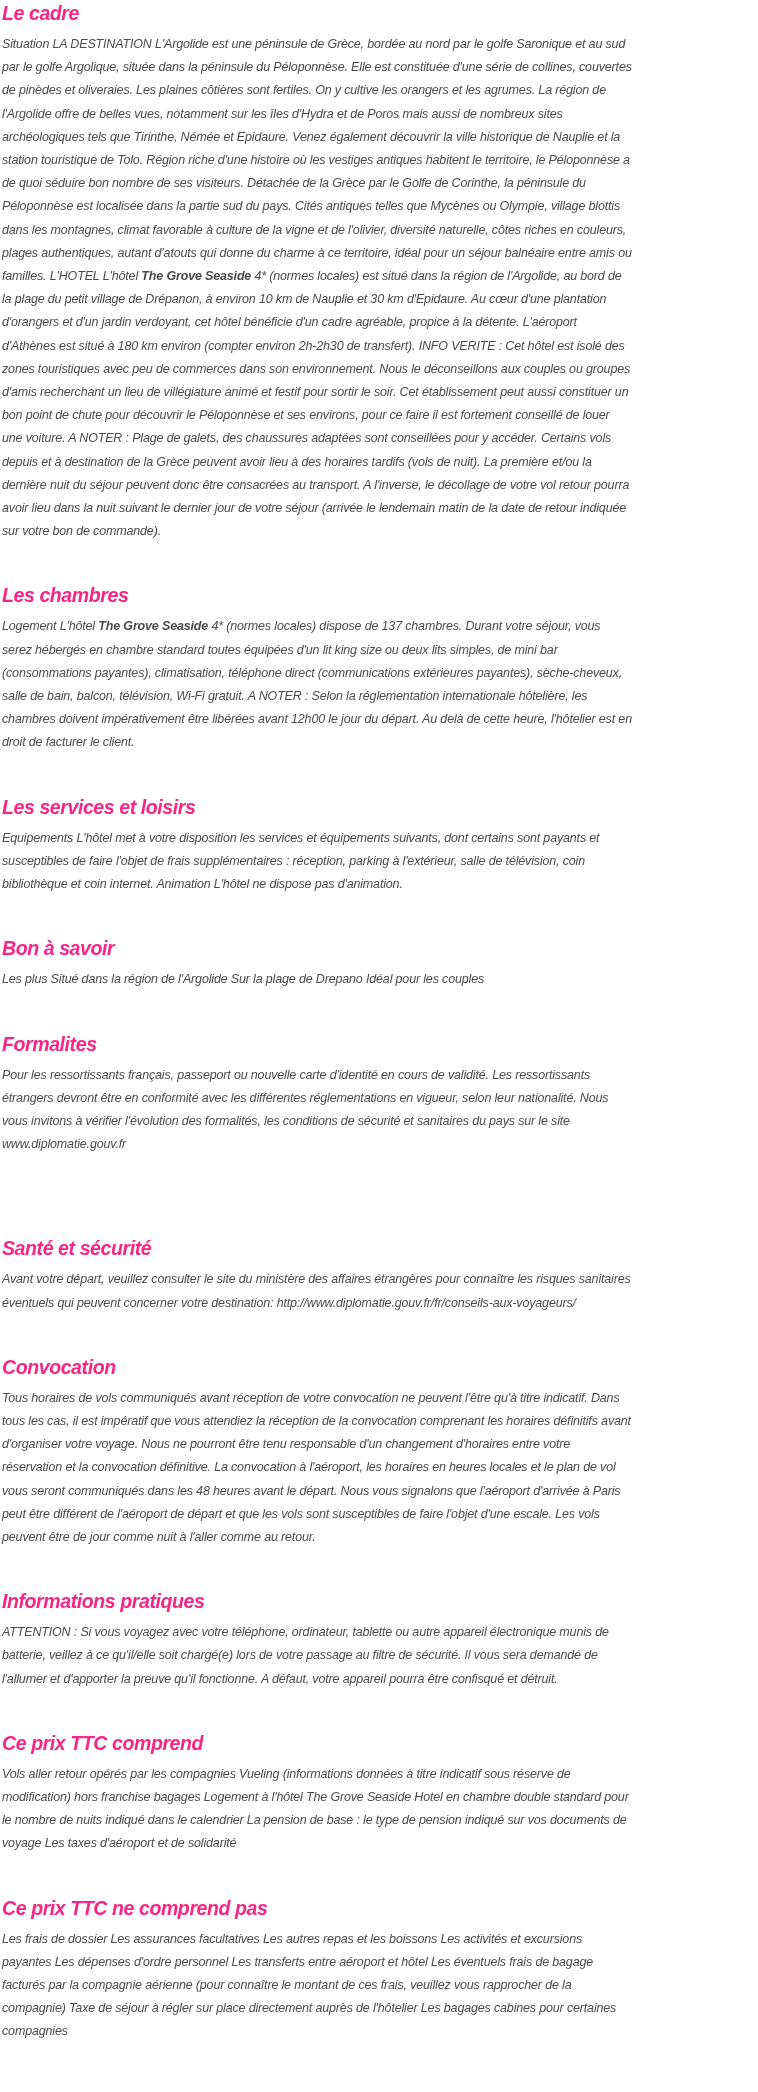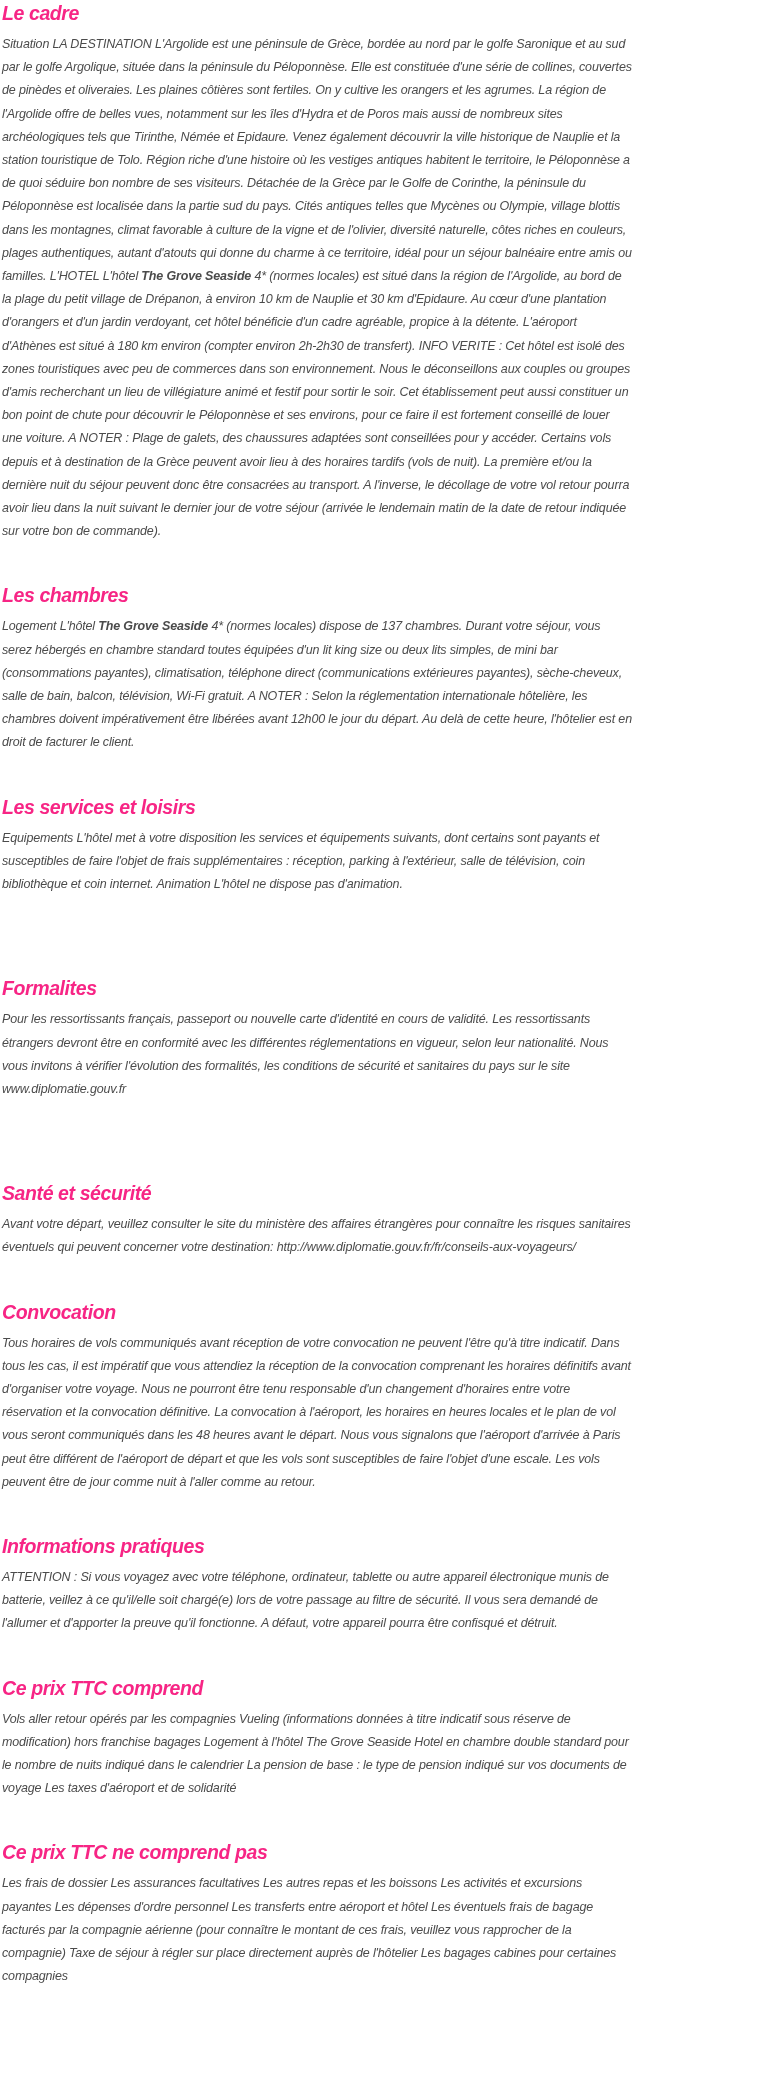--- a/index.html
+++ b/index.html
@@ -73,20 +73,24 @@
 
   <div class="gap-lg"></div>
 
   <section class="section">
     <h2 class="section-title" style="color: rgb(247, 37, 133);">Les services et loisirs</h2>
     <p class="body-text" style="color: rgb(75, 75, 75);">Equipements L'hôtel met à votre disposition les services et équipements suivants, dont certains sont payants et susceptibles de faire l'objet de frais supplémentaires : réception, parking à l'extérieur, salle de télévision, coin bibliothèque et coin internet. Animation L'hôtel ne dispose pas d'animation.</p>
   </section>
 
   <div class="gap-lg"></div>
 
+  <section class="section">
+    <h2 class="section-title" style="color: rgb(247, 37, 133);">Bon à savoir</h2>
+    <p class="body-text" style="color: rgb(75, 75, 75);">Les plus Situé dans la région de l'Argolide Sur la plage de Drepano Idéal pour les couples</p>
+  </section>
 
   <div class="gap-lg"></div>
 
   <section class="section">
     <h2 class="section-title" style="color: rgb(247, 37, 133);">Formalites</h2>
     <p class="body-text" style="color: rgb(75, 75, 75);">Pour les ressortissants français, passeport ou nouvelle carte d'identité en cours de validité. Les ressortissants étrangers devront être en conformité avec les différentes réglementations en vigueur, selon leur nationalité. Nous vous invitons à vérifier l'évolution des formalités, les conditions de sécurité et sanitaires du pays sur le site www.diplomatie.gouv.fr</p>
   </section>
 
   <div class="gap-lg"></div>
 

